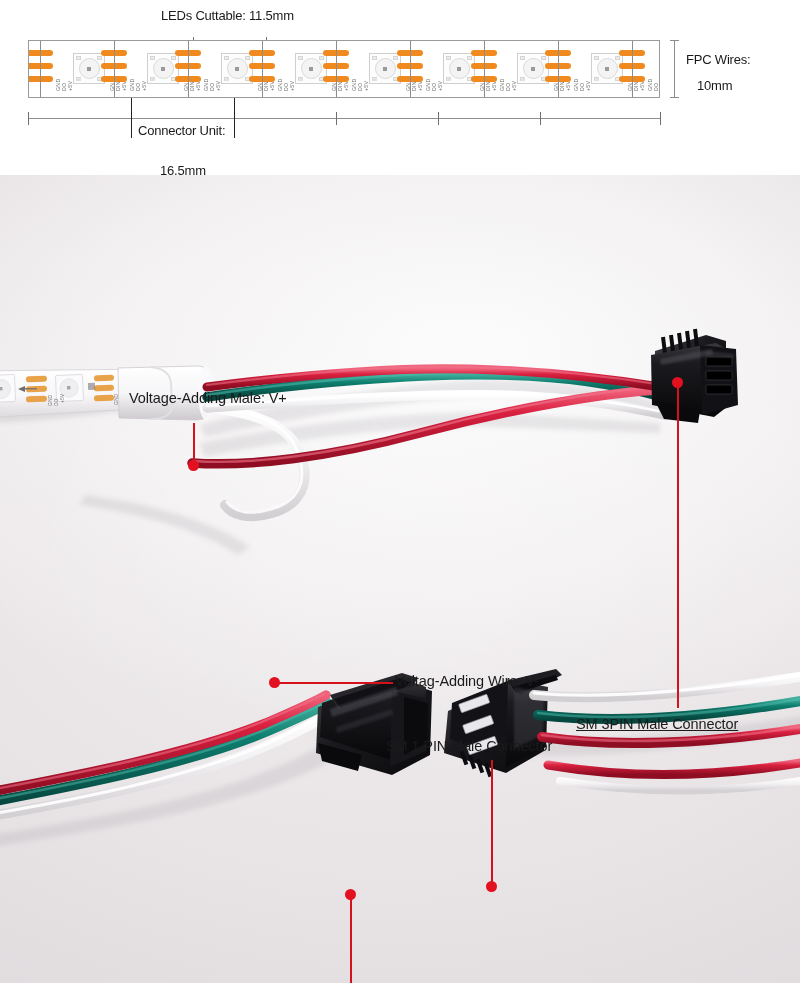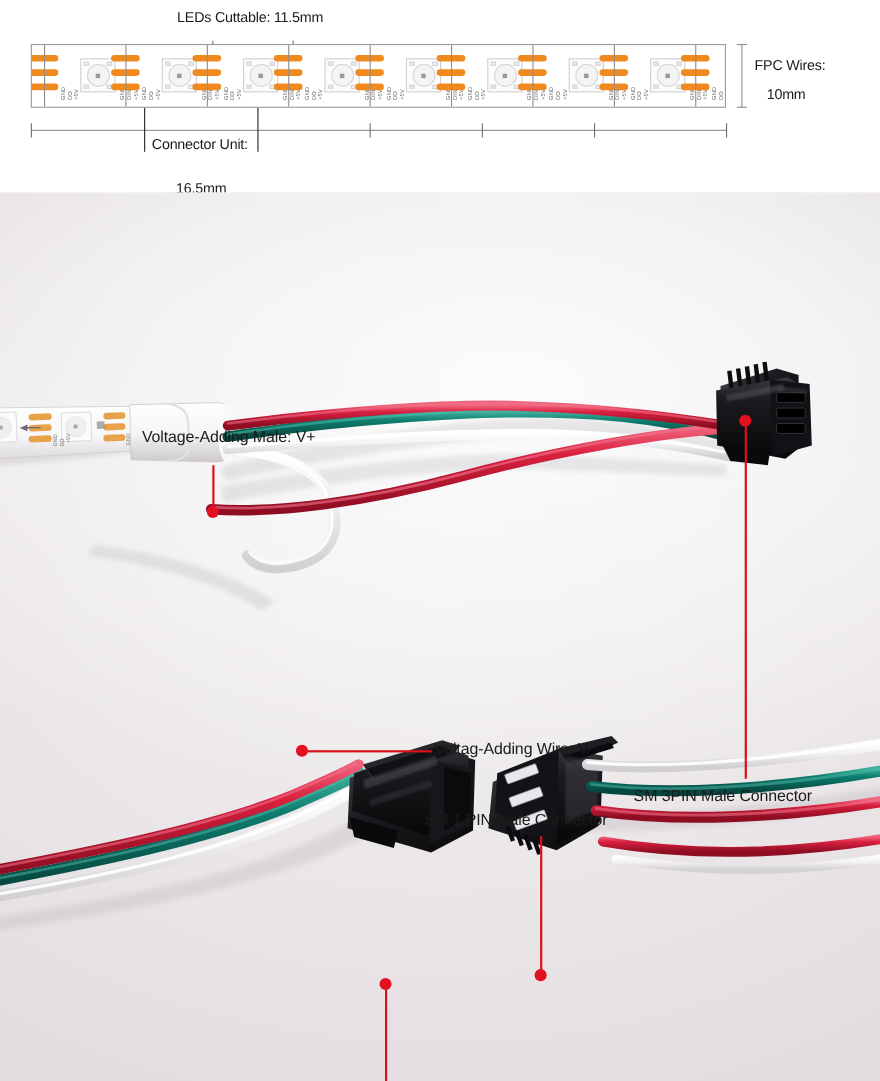--- a/index.html
+++ b/index.html
@@ -662,21 +662,21 @@
   </svg>
 
   <div class="annot" style="left:129px; top:215px;">Voltage-Adding Male: V+</div>
   <div class="lead-line" style="left:193px; top:248px; width:1.6px; height:42px;"></div>
   <div class="lead-dot" style="left:188px; top:285px;"></div>
 
   <div class="annot" style="left:395px; top:498px;">Voltag-Adding Wire: V-</div>
   <div class="lead-line" style="left:277px; top:507px; width:116px; height:1.6px;"></div>
   <div class="lead-dot" style="left:269px; top:502px;"></div>
 
-  <div class="annot" style="left:576px; top:541px;">SM 3PIN Male Connector</div>
+  <div class="annot" style="left:576px; top:541px;text-decoration:underline;">SM 3PIN Male Connector</div>
   <div class="lead-line" style="left:677px; top:206px; width:1.6px; height:327px;"></div>
   <div class="lead-dot" style="left:672px; top:202px;"></div>
 
   <div class="annot" style="left:386px; top:563px;">SM 1 PIN Male Connector</div>
   <div class="lead-line" style="left:491px; top:585px; width:1.6px; height:124px;"></div>
   <div class="lead-dot" style="left:486px; top:706px;"></div>
 
   <div class="lead-line" style="left:350px; top:724px; width:1.6px; height:152px;"></div>
   <div class="lead-dot" style="left:345px; top:714px;"></div>
 </div>

